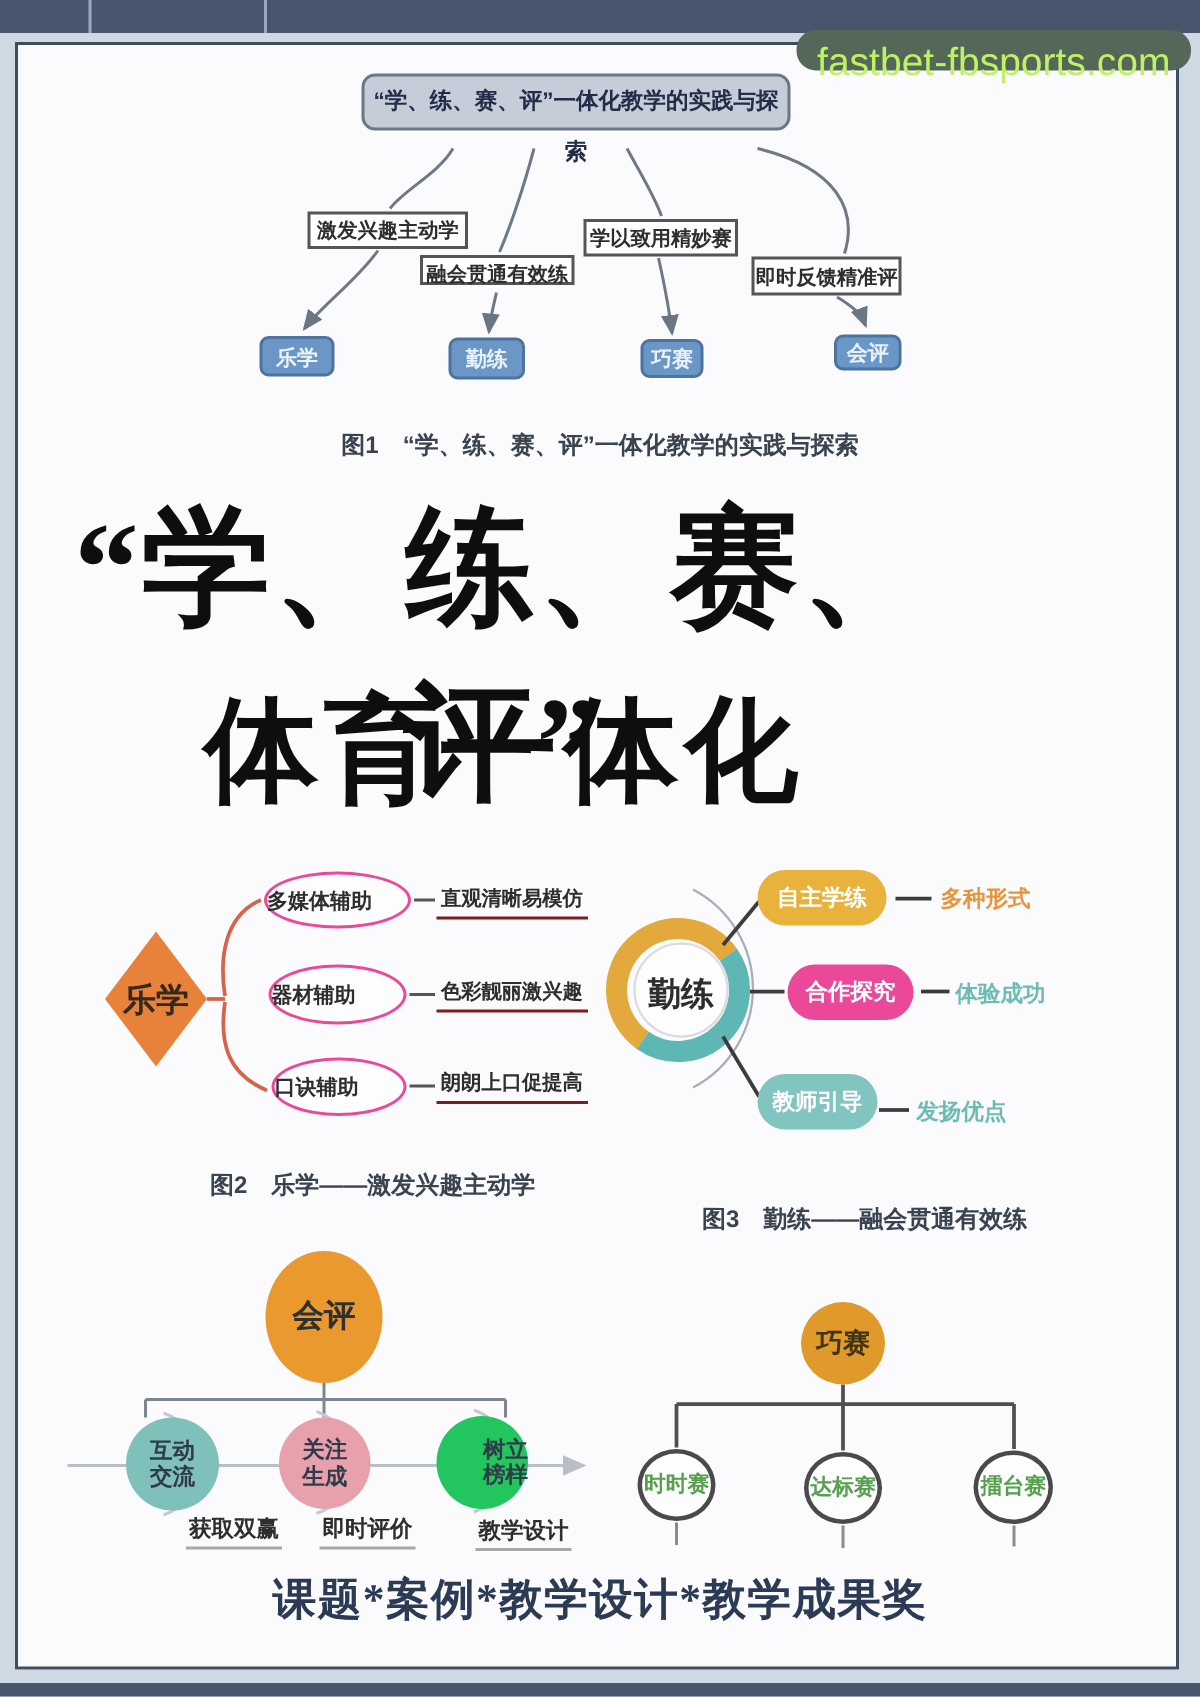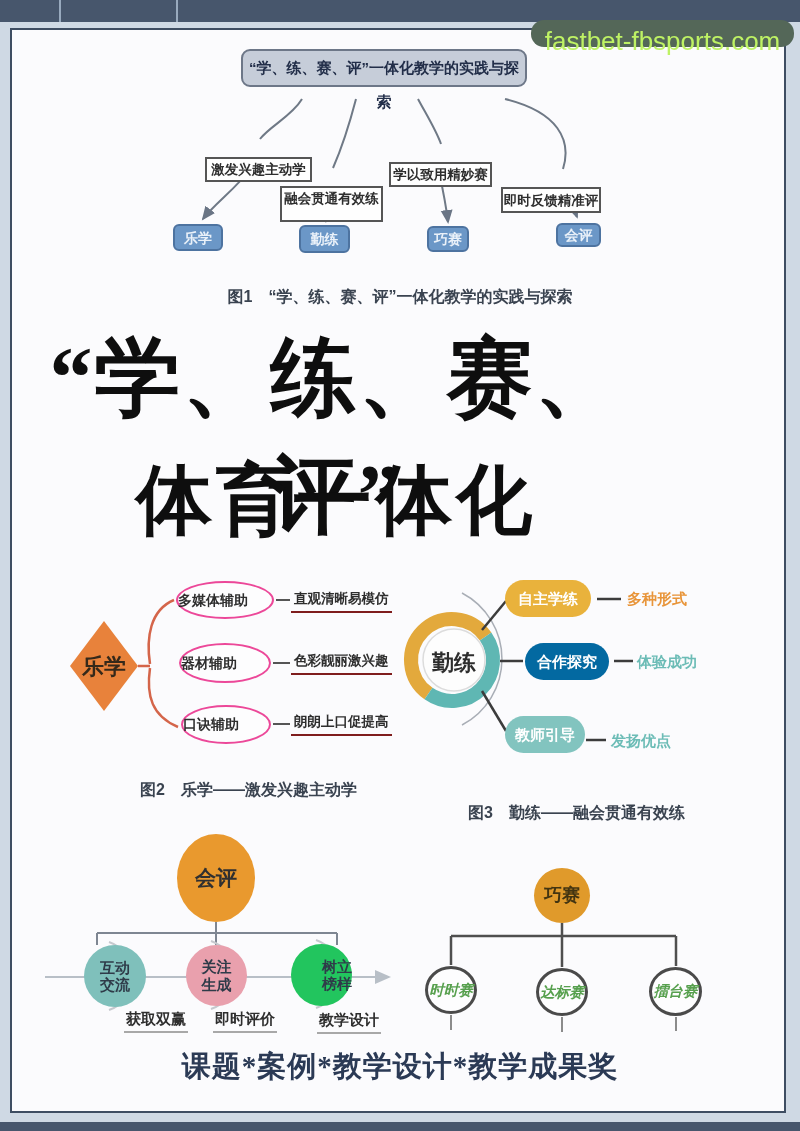--- a/index.html
+++ b/index.html
@@ -9,23 +9,23 @@
   
   .topbar{left:0;top:0;width:800px;height:22px;background:#47566c;}
   .topbar-sep{top:0;height:22px;width:2px;background:#99aabe;}
   .bottombar{left:0;top:1122px;width:800px;height:9px;background:#47566c;}
   .card{left:10px;top:28px;width:776px;height:1085px;background:#fbfbfd;border:2px solid #3e4d62;}
   .banner{left:531px;top:20px;width:263px;height:27px;background:#546758;border-radius:13px;
           color:#bef264;font-size:26px;line-height:43px;text-align:center;}
   
   .fig1-root{left:241px;top:49px;width:286px;height:38px;background:#c6cdd9;border:2px solid #6d7788;
              border-radius:9px;color:#222e49;font-weight:bold;font-size:15px;line-height:34px;text-align:center;}
-  .branch{background:#fefefe;border:2px solid #555;color:#2e2e2e;font-weight:bold;font-size:13.5px;text-align:center;margin-top:16px;}
+  .branch{background:#fefefe;border:2px solid #555;color:#2e2e2e;font-weight:bold;font-size:13.5px;text-align:center;}
   #b1{left:205px;top:141px;width:107px;height:25px;line-height:22px;}
-  #b2{left:280px;top:170px;width:103px;height:36px;line-height:21px;}
+  #b2{left:280px;top:170px;width:103px;height:20px;line-height:21px;}
   #b3{left:389px;top:146px;width:103px;height:25px;line-height:22px;}
   #b4{left:501px;top:171px;width:100px;height:26px;line-height:23px;}
   .leaf{background:#6b97c7;border:2px solid #4d73a0;border-radius:6px;color:#eaf1f9;font-weight:bold;
         font-size:14px;text-align:center;}
   #lf1{left:173px;top:224px;width:50px;height:27px;line-height:24px;}
   #lf2{left:299px;top:225px;width:51px;height:28px;line-height:25px;}
   #lf3{left:427px;top:226px;width:42px;height:26px;line-height:23px;}
   #lf4{left:556px;top:223px;width:45px;height:24px;line-height:21px;}
   .cap{color:#3a4350;font-weight:bold;}
   #cap1{left:0;top:287px;width:800px;text-align:center;font-size:16px;}
@@ -41,42 +41,42 @@
   #o1{left:176px;top:581px;width:98px;height:38px;line-height:34px;}
   #o2{left:179px;top:643px;width:92px;height:40px;line-height:36px;}
   #o3{left:181px;top:705px;width:90px;height:39px;line-height:35px;}
   .note2{color:#2e2e2e;font-weight:bold;font-size:13.5px;border-bottom:2px solid #7f1d1d;padding:0 3px 3px;}
   #n1{left:291px;top:590px;} #n2{left:291px;top:652px;} #n3{left:291px;top:713px;}
   #cap2{left:140px;top:780px;font-size:16px;}
   
   #qinlian-label{left:412px;top:648px;width:84px;text-align:center;font-size:22px;font-weight:bold;color:#2d2d2d;}
   .pill{border-radius:19px;color:#fff;font-weight:bold;font-size:15px;text-align:center;}
   #p1{left:505px;top:580px;width:86px;height:37px;line-height:37px;background:#e9b23c;}
-  #p2{left:525px;top:643px;width:84px;height:37px;line-height:37px;background:#0369a1;}
+  #p2{left:525px;top:643px;width:84px;height:37px;line-height:37px;background:#ec4899;}
   #p3{left:505px;top:716px;width:80px;height:37px;line-height:37px;background:#82c4bf;}
   .note3{font-weight:bold;font-size:15px;}
   #n4{left:627px;top:590px;color:#e8953a;}
   #n5{left:637px;top:653px;color:#6cbcb6;}
   #n6{left:611px;top:732px;color:#6cbcb6;}
   #cap3{left:468px;top:803px;font-size:16px;}
   
   #huiping{left:177px;top:834px;width:78px;height:88px;background:#e9992e;border-radius:50%;color:#303030;
            font-weight:bold;font-size:21px;line-height:88px;text-align:center;}
   .circle4{border-radius:50%;font-weight:bold;font-size:15px;color:#2f3b49;display:flex;flex-direction:column;
            align-items:center;justify-content:center;line-height:1.15;}
   #c41{left:84px;top:945px;width:62px;height:62px;background:#7fc0bb;}
   #c42{left:186px;top:945px;width:61px;height:61px;background:#e9a0ad;}
   #c43{left:291px;top:944px;width:61px;height:62px;background:#22c55e;align-items:flex-end;}
   .note4{font-weight:bold;font-size:15px;color:#2e2e2e;border-bottom:2px solid #a8a8a8;padding:0 2px 2px;}
   #n7{left:108px;top:1010px;margin-left:16px;} #n8{left:213px;top:1010px;} #n9{left:317px;top:1011px;}
   
   #qiaosai{left:534px;top:868px;width:56px;height:55px;background:#e09a2b;border-radius:50%;color:#423411;
            font-weight:bold;font-size:18px;line-height:55px;text-align:center;}
   .circle5{background:#fdfdfe;border:3px solid #4a4a4a;border-radius:50%;color:#57a04e;font-weight:bold;
-           font-size:14.5px;text-align:center;font-style:italic;}
+           font-size:14.5px;text-align:center;}
   #c51{left:425px;top:966px;width:52px;height:48px;line-height:42px;}
   #c52{left:536px;top:968px;width:52px;height:48px;line-height:42px;}
   #c53{left:649px;top:967px;width:53px;height:49px;line-height:43px;}
   
   #footer-caption{left:0;top:1047px;width:800px;text-align:center;font-size:29px;font-weight:bold;
                   font-family:"Liberation Serif","DejaVu Serif",serif;color:#2b3a55;letter-spacing:1px;}
   svg.lines{position:absolute;left:0;top:0;pointer-events:none;}
 </style>
 </head>
 <body>

